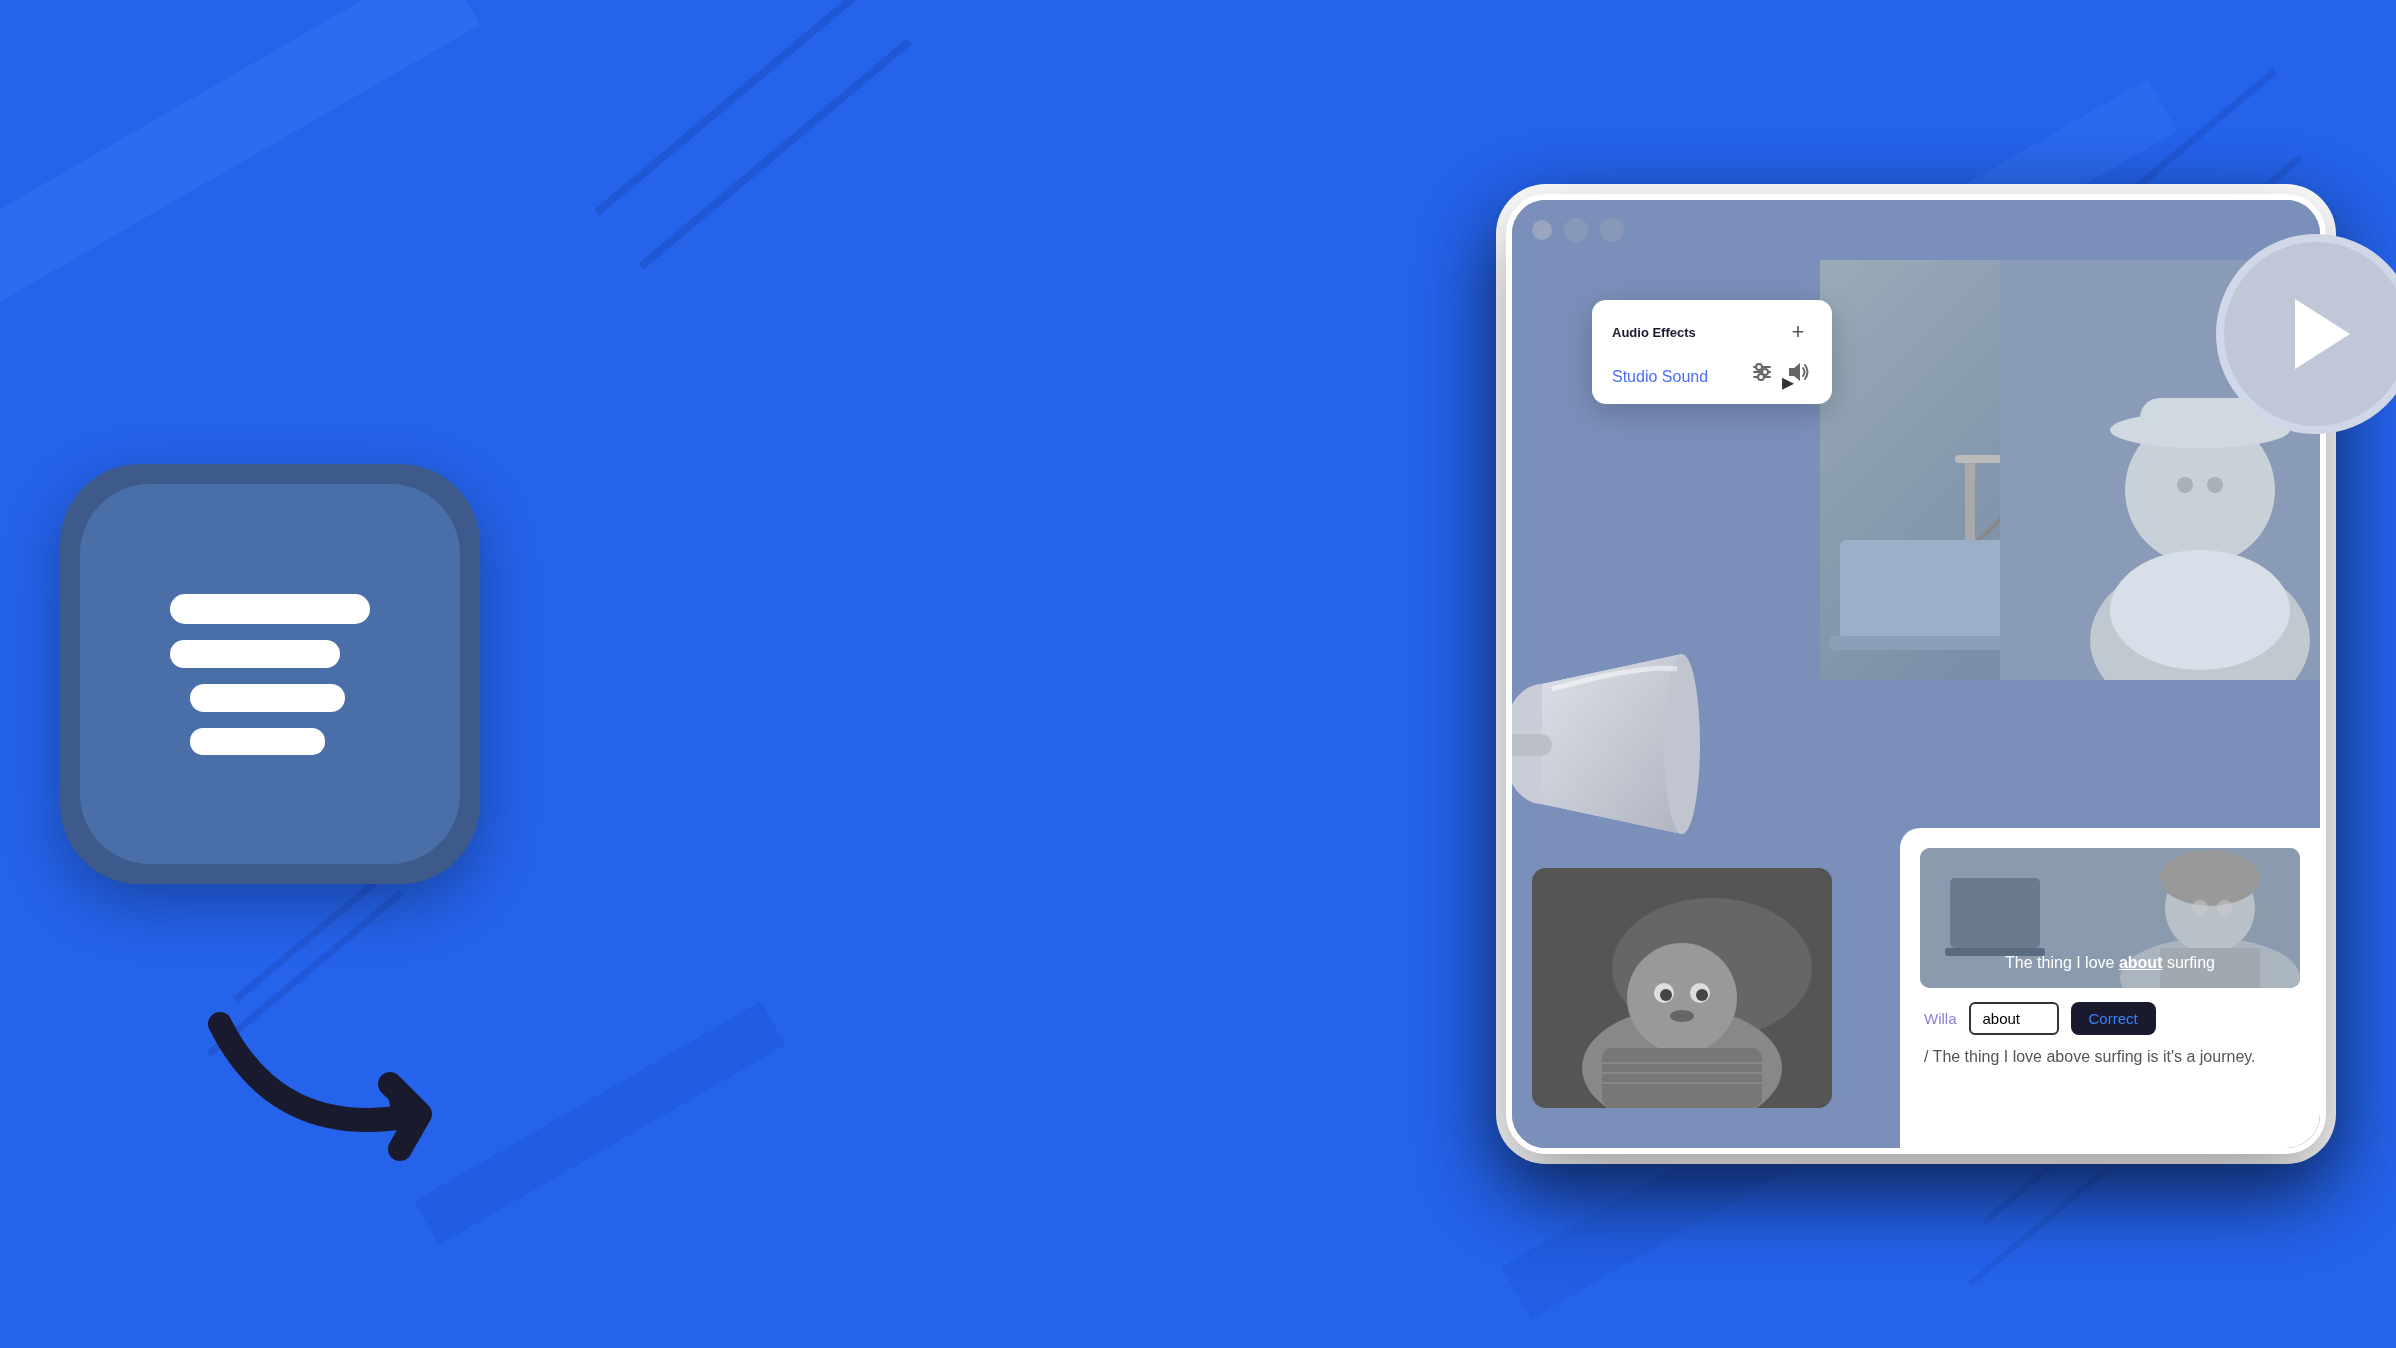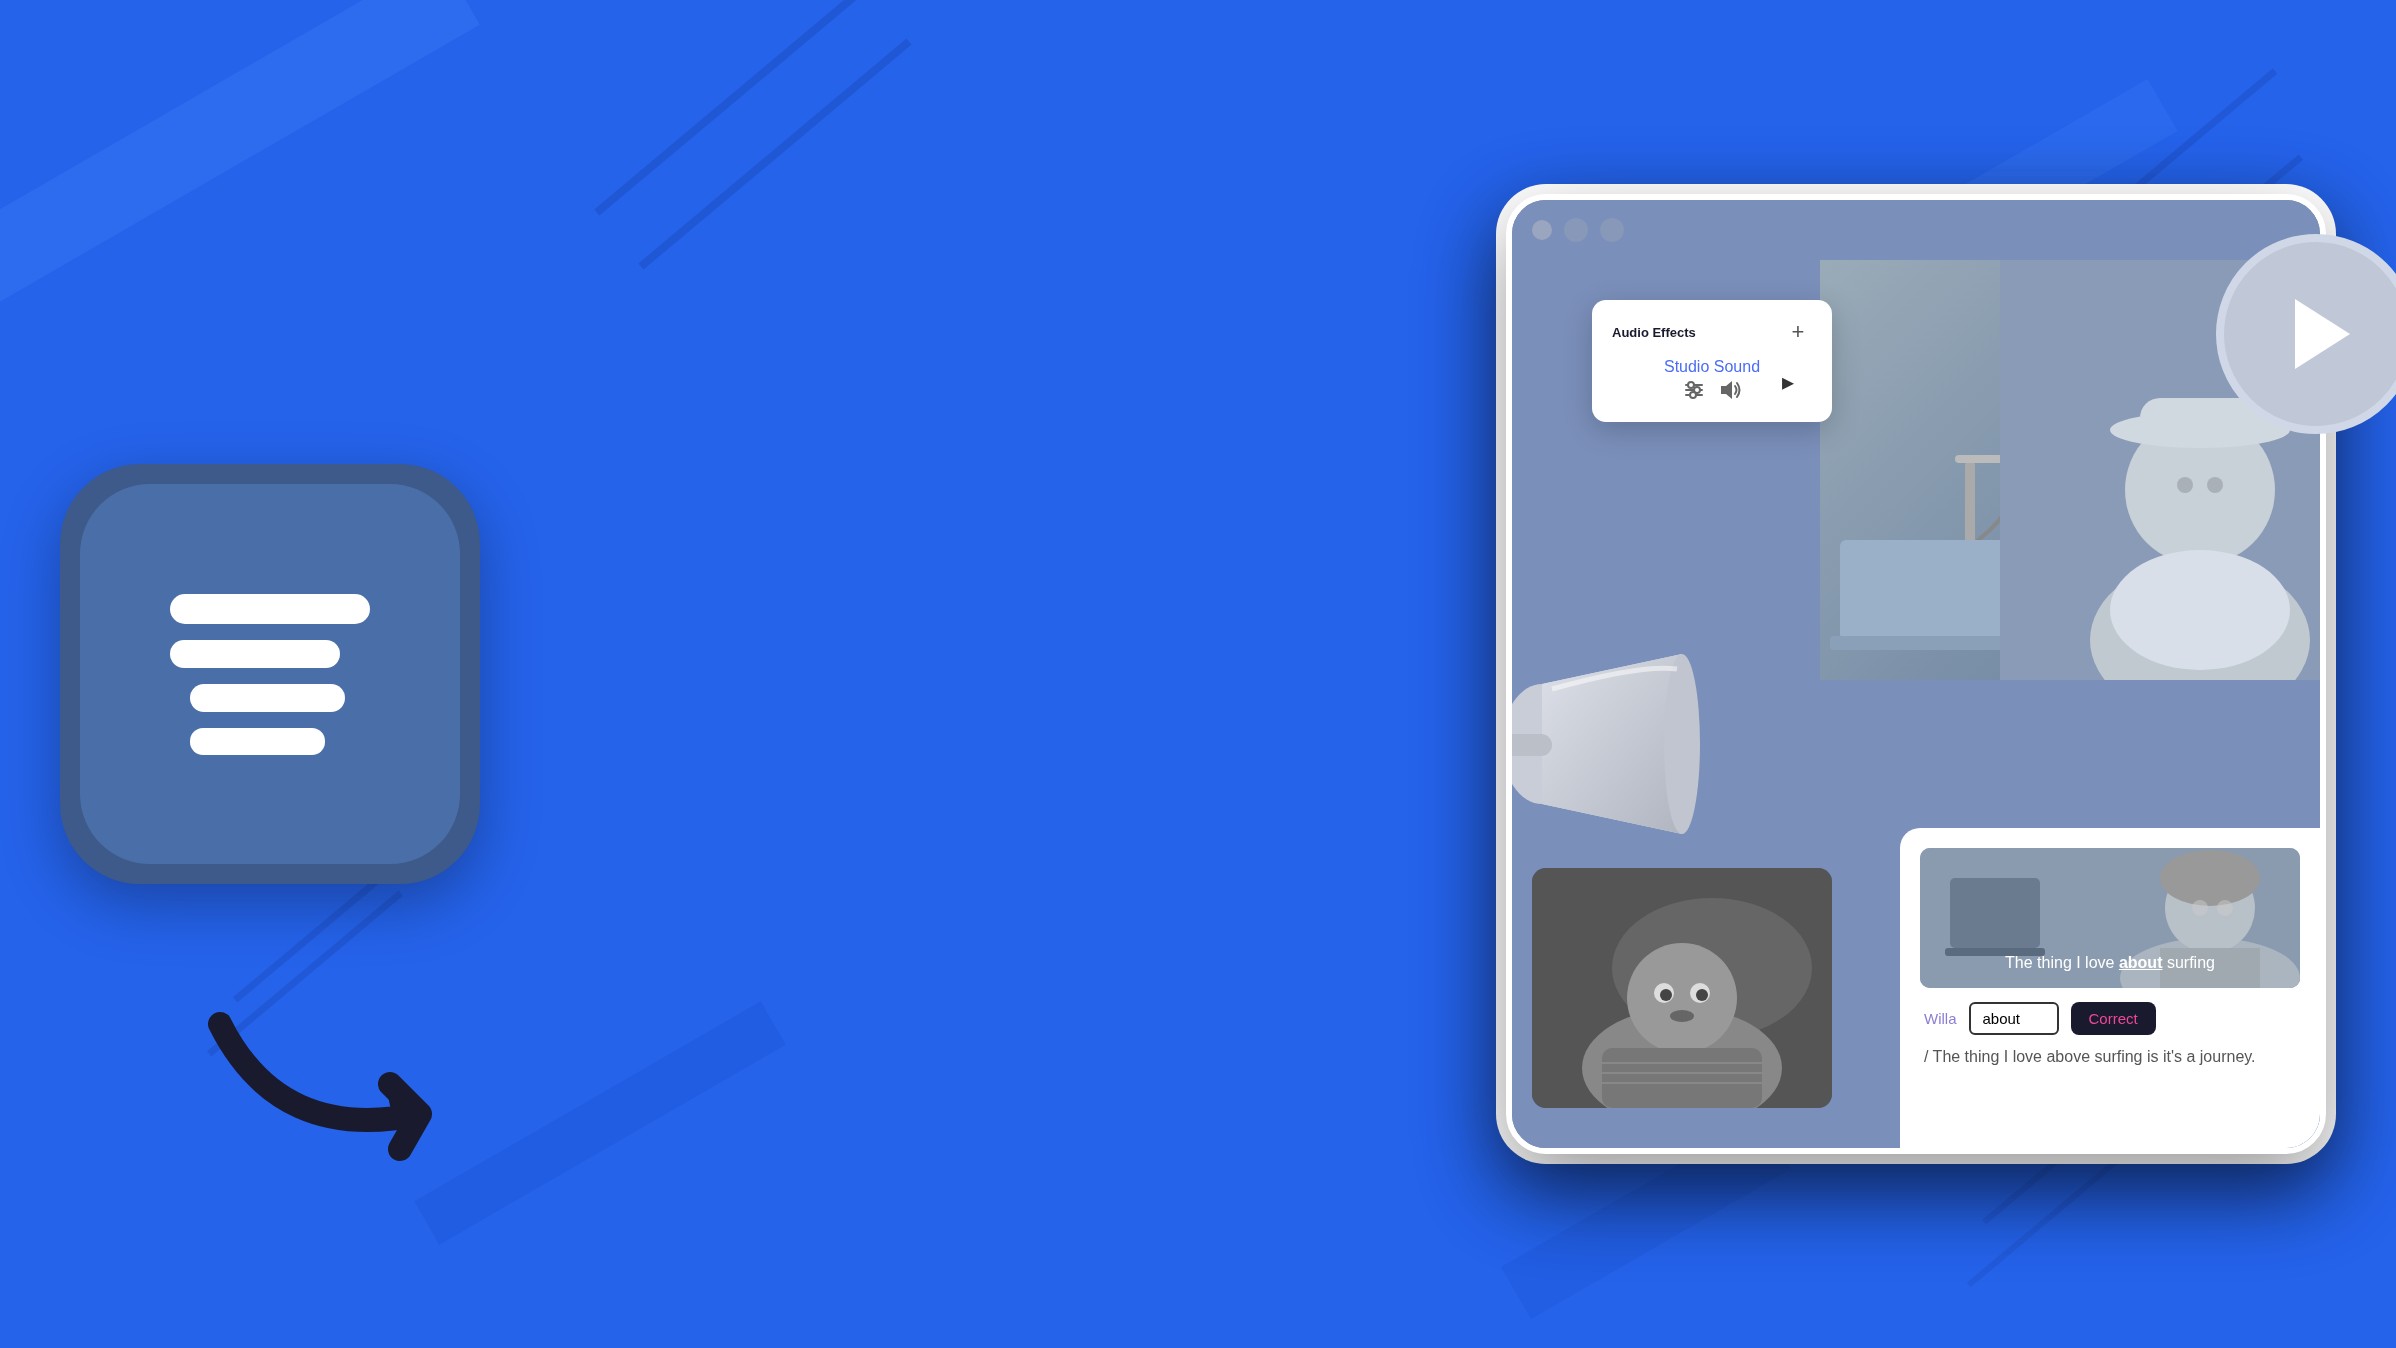--- a/index.html
+++ b/index.html
@@ -132,22 +132,21 @@
       font-size: 22px;
       color: #555;
       cursor: pointer;
       border: none;
       background: none;
     }
 
     .studio-sound-row {
       display: flex;
       justify-content: space-between;
-      align-items: center;
-      flex-direction: column;
+      align-items: flex-end;
     }
 
     .studio-sound-label {
       font-size: 16px;
       color: #4a6cf7;
       font-weight: 500;
     }
 
     .studio-sound-controls {
       display: flex;
@@ -226,21 +225,21 @@
     .correction-input {
       border: 2px solid #333;
       border-radius: 6px;
       padding: 6px 12px;
       font-size: 15px;
       width: 90px;
     }
 
     .correct-button {
       background: #1a1a2e;
-      color: #ec4899;
+      color: #3b82f6;
       border: none;
       border-radius: 8px;
       padding: 8px 18px;
       font-size: 15px;
       cursor: pointer;
       font-weight: 500;
     }
 
     .transcript-text {
       font-size: 16px;

